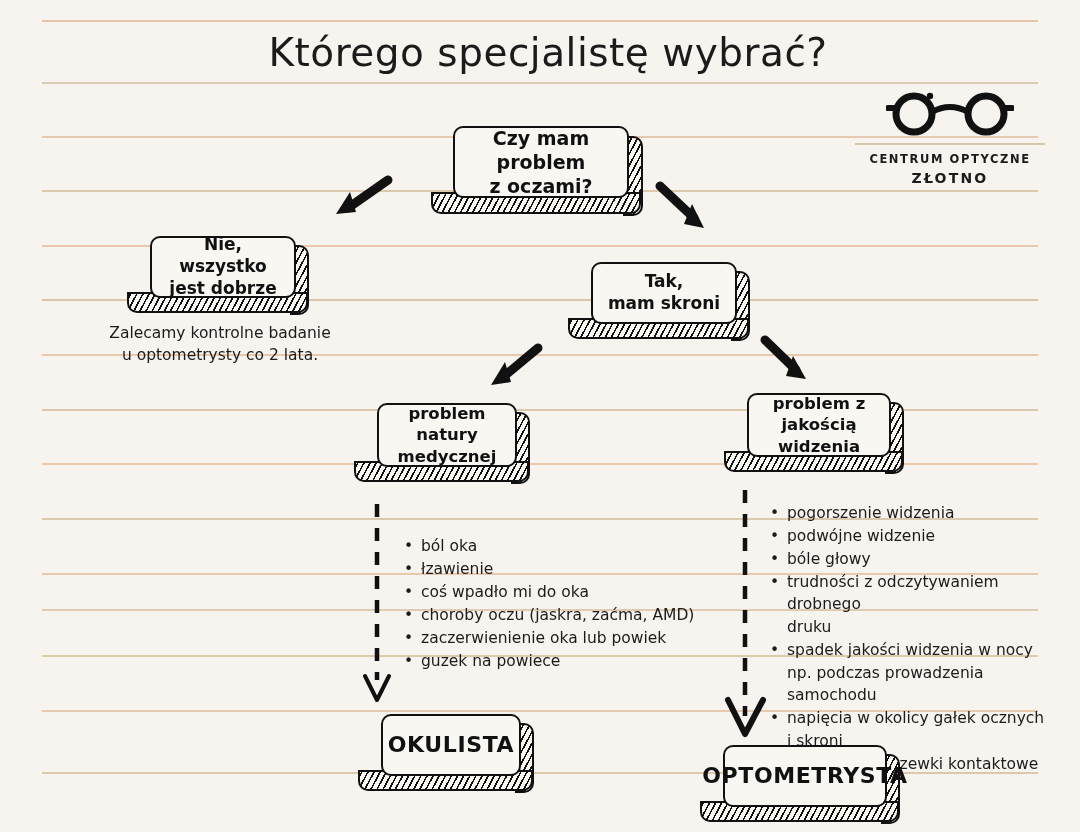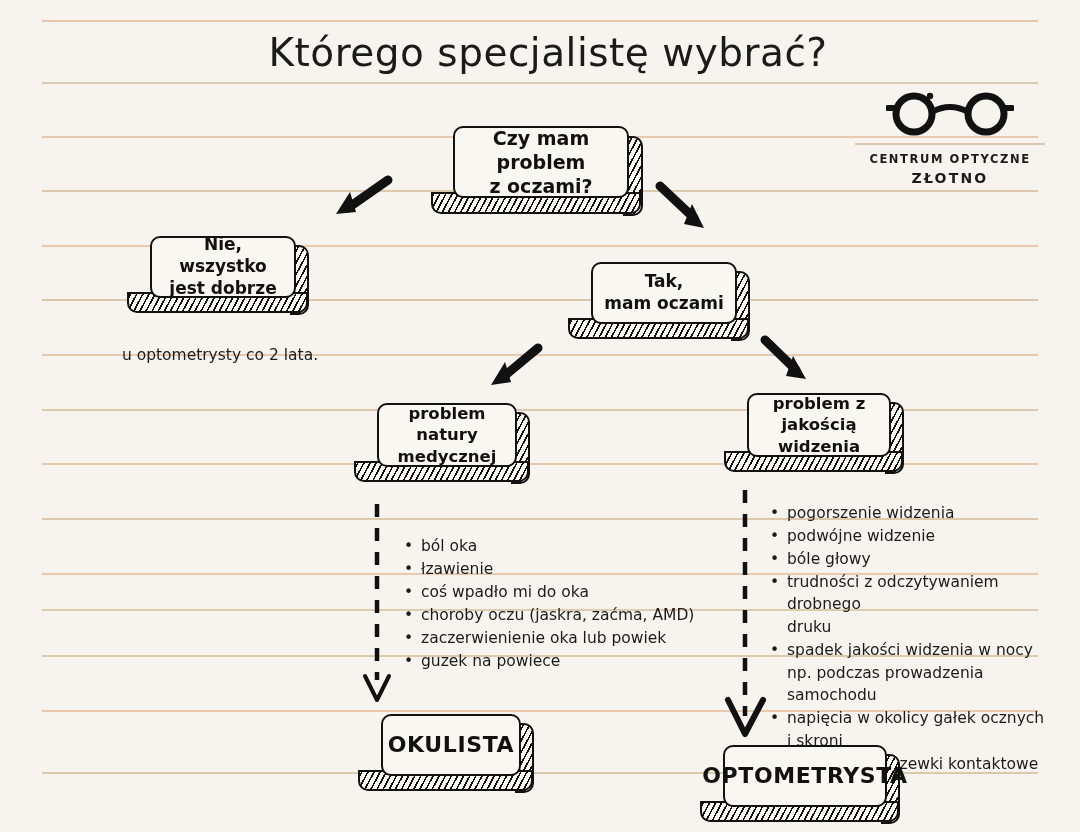--- a/index.html
+++ b/index.html
@@ -134,31 +134,31 @@
     <div class="shadow-b" style="left:13px;top:56px;width:177px;height:17px;"></div>
     <div class="face">
       <div class="label t-green">
         <span>Nie, wszystko</span><br>
         <span>jest dobrze</span>
       </div>
     </div>
   </div>
 
   <div class="caption" style="left:80px;top:322px;width:280px;">
-    <br>
+    <span>Zalecamy kontrolne badanie</span><br>
     <span>u optometrysty co 2 lata.</span>
   </div>
 
   <div class="box" style="left:555px;top:262px;width:182px;height:62px;">
     <div class="shadow-r" style="left:176px;top:9px;width:15px;height:66px;"></div>
     <div class="shadow-b" style="left:13px;top:56px;width:177px;height:17px;"></div>
     <div class="face">
       <div class="label t-red">
         <span>Tak,</span><br>
-        <span>mam oczami</span>
+        <span>mam skroni</span>
       </div>
     </div>
   </div>
 
   <div class="box" style="left:341px;top:403px;width:176px;height:64px;padding-left:8px;">
     <div class="shadow-r" style="left:170px;top:9px;width:15px;height:68px;"></div>
     <div class="shadow-b" style="left:13px;top:58px;width:171px;height:17px;"></div>
     <div class="face">
       <div class="label t-mid">
         <span>problem natury</span><br>

